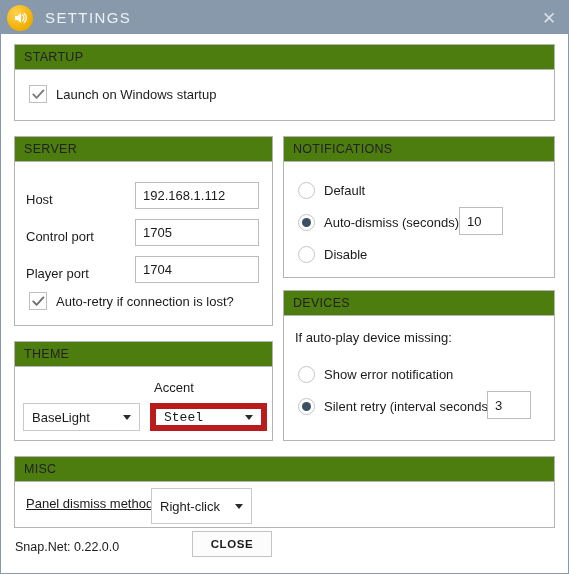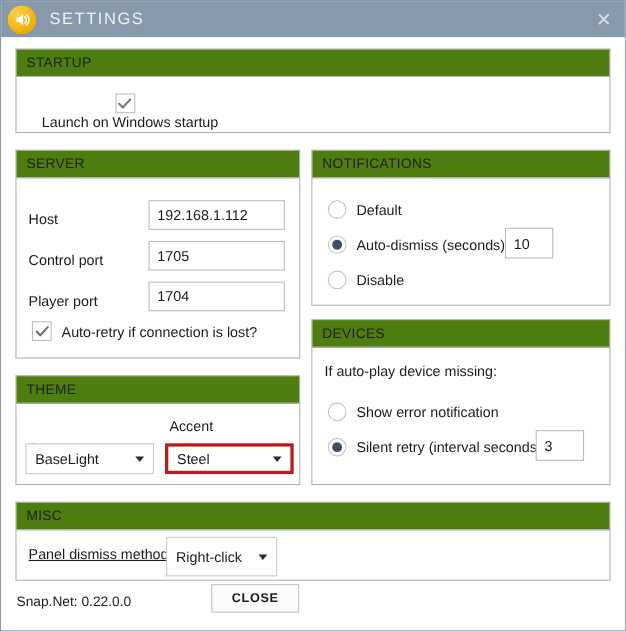--- a/index.html
+++ b/index.html
@@ -155,21 +155,21 @@
     border: 1px solid #c9c9c9;
     background: #ffffff;
     display: flex;
     align-items: center;
     justify-content: space-between;
     padding: 0 8px 0 8px;
     font-size: 13px;
     color: #1b1b1b;
     cursor: pointer;
   }
-  .combo.focused { border: 3px solid #b91c1c; }
+  .combo.focused { border: 6px solid #b91c1c; font-family: Liberation Mono, monospace; }
   .combo .caret {
     width: 0; height: 0;
     border-left: 4px solid transparent;
     border-right: 4px solid transparent;
     border-top: 5px solid #2b2b2b;
     margin-left: 10px;
     flex: none;
   }
   
   #footer { position: absolute; left: 0; top: 495px; width: 567px; height: 44px; }
@@ -214,21 +214,21 @@
     </div>
     <div id="title-text">SETTINGS</div>
     <div id="close-icon">✕</div>
   </div>
 
   <div id="content">
 
     <div class="group" style="left:13px; top:10px; width:541px; height:77px;">
       <div class="group-header">STARTUP</div>
       <div class="group-body" style="height:50px;">
-        <div class="cb-row" style="position:absolute; left:14px; top:15px;flex-direction:column;">
+        <div class="cb-row" style="position:absolute; left:14px; top:15px;">
           <span class="checkbox">
             <svg width="13" height="11" viewBox="0 0 13 11">
               <path d="M1.3 5.4 L4.6 8.8 L11.4 1.4" stroke="#7d7d7d" stroke-width="1.9" fill="none" stroke-linecap="round" stroke-linejoin="round"></path>
             </svg>
           </span>
           <span class="cb-label">Launch on Windows startup</span>
         </div>
       </div>
     </div>
 

